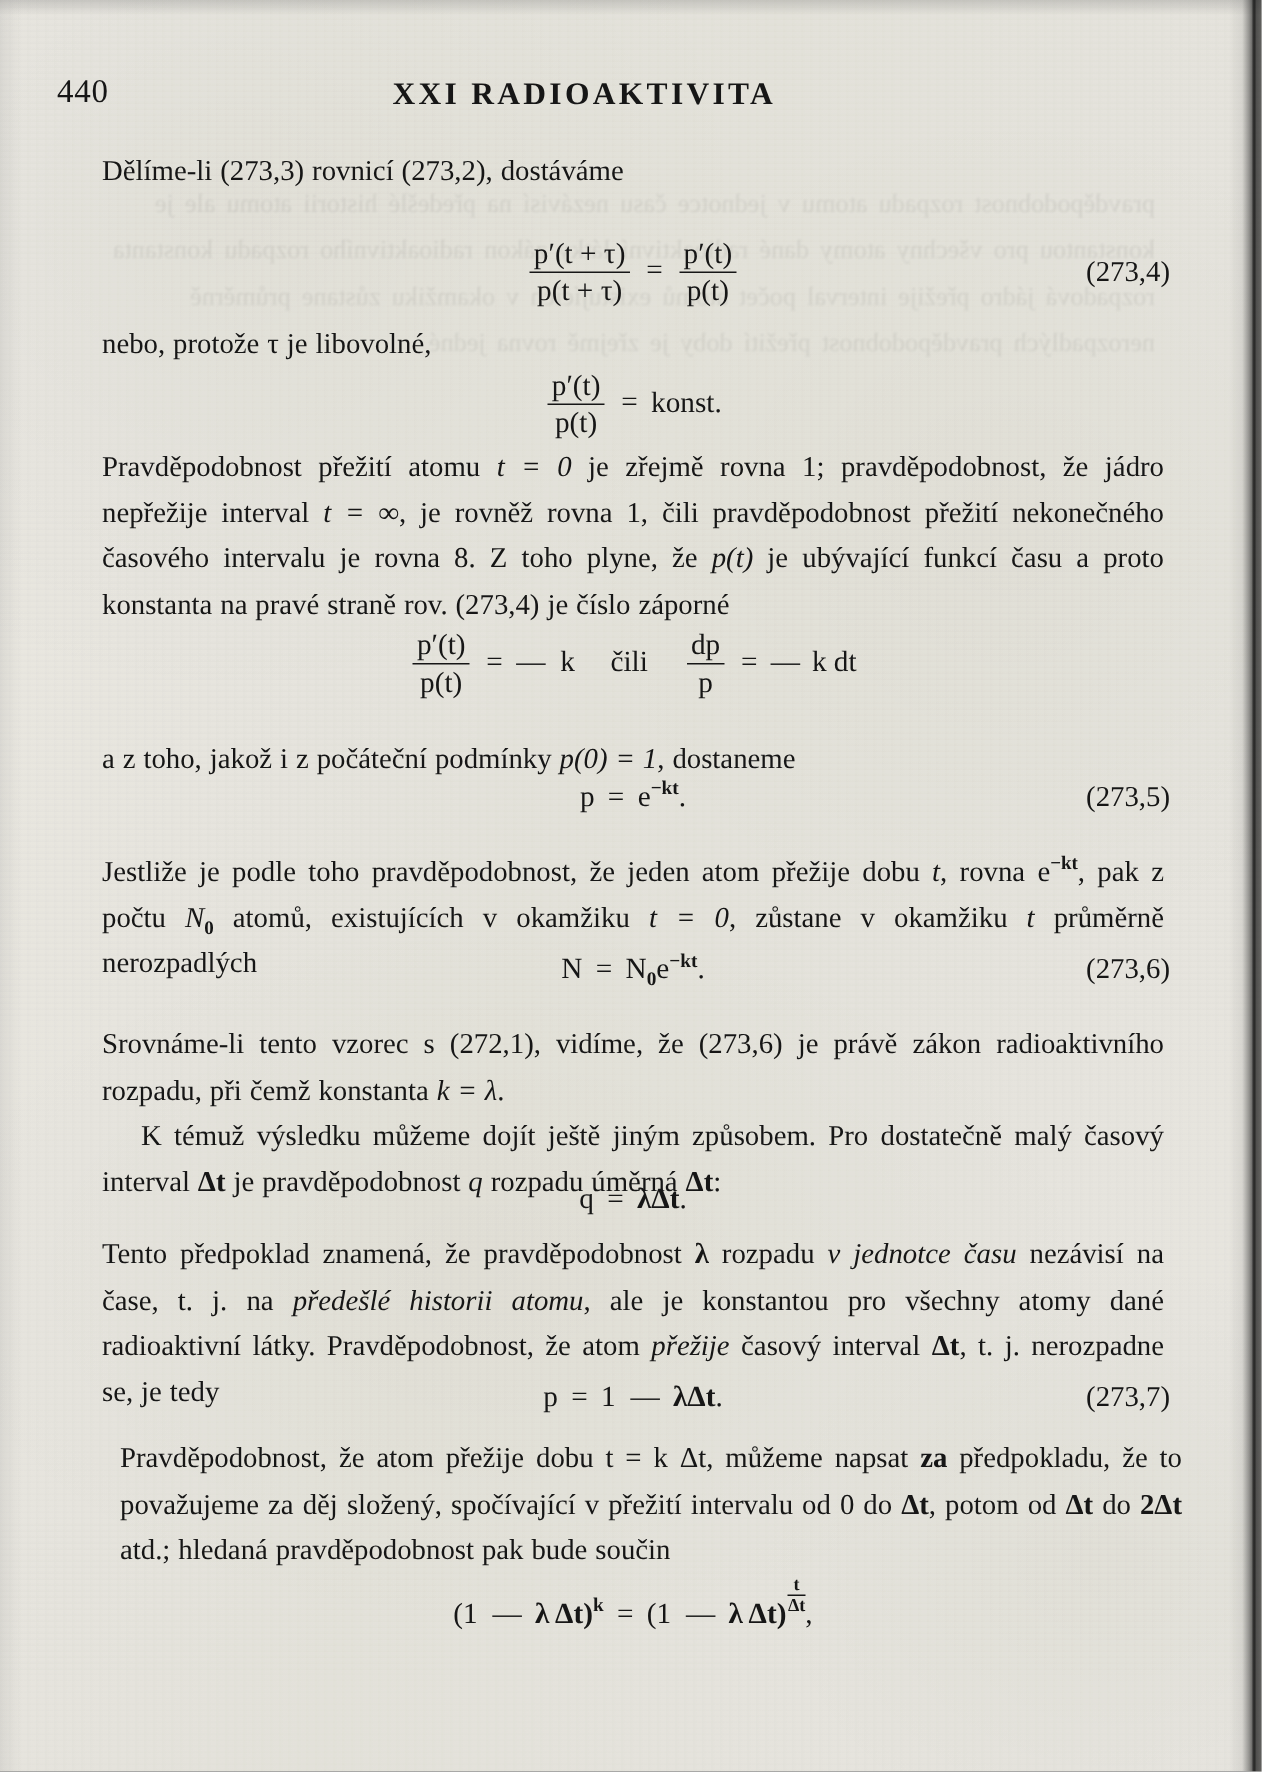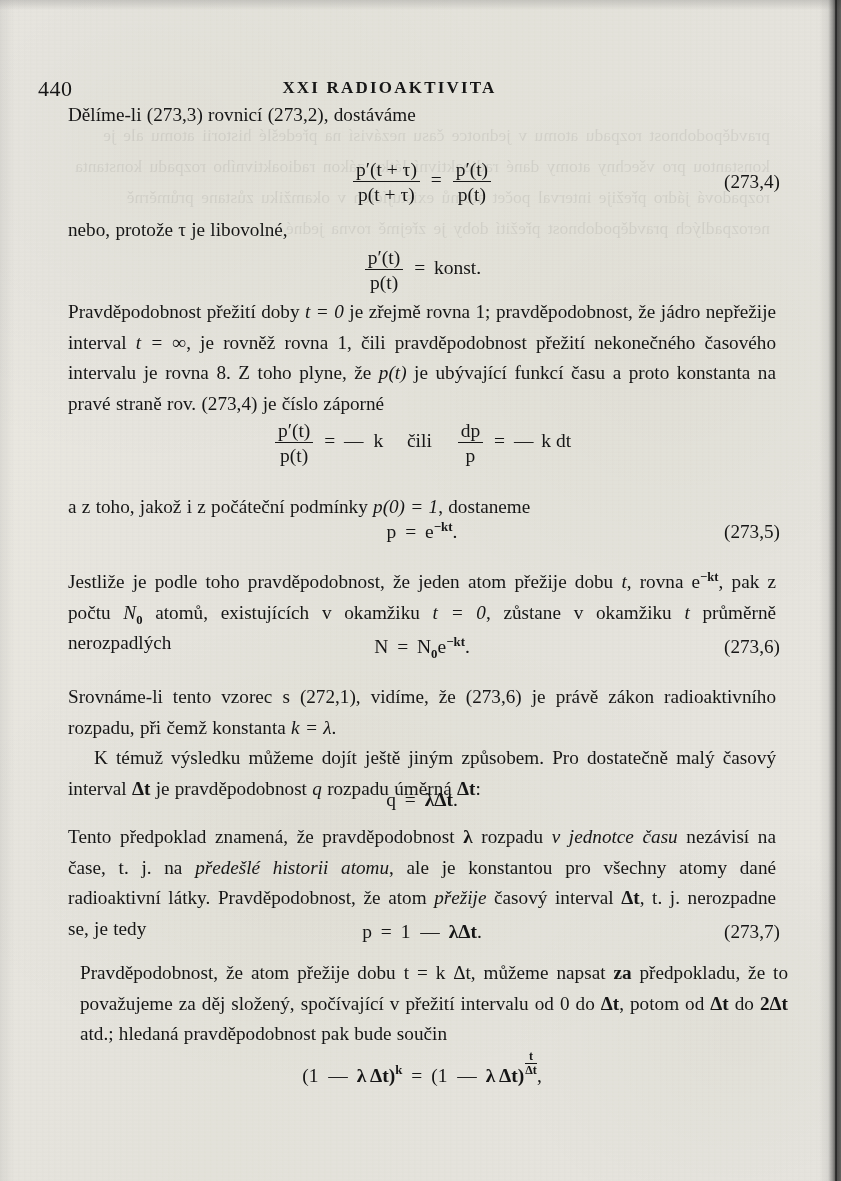--- a/index.html
+++ b/index.html
@@ -86,39 +86,39 @@
   }
 
   #content {
     position: relative;
     z-index: 3;
   }
 
   
   .running-head {
     position: absolute;
-    top: 76px;
+    top: 48px;
     left: 0;
     width: 841px;
     height: 26px;
   }
   .folio {
     position: absolute;
     left: 38px;
     top: 0;
     font-size: 22px;
     letter-spacing: 0.5px;
   }
   .head-title {
     position: absolute;
     left: 0;
     top: 2px;
     width: 841px;
     text-align: center;
-    font-size: 17px;
+    font-size: 21px;
     letter-spacing: 2.2px;
     font-weight: 600;
     padding-right: 62px;
     box-sizing: border-box;
   }
 
   
   .body-block {
     position: absolute;
     left: 68px;
@@ -233,21 +233,21 @@
             <span class="num it">p′(t)</span>
             <span class="den it">p(t)</span>
           </span>
           <span class="op">=</span>
           <span class="it">konst.</span>
         </span>
       </div>
     </div>
 
     <div class="body-block noindent" style="top:297px;">
-      <span>Pravděpodobnost přežití doby </span><i>t = 0</i><span> je zřejmě rovna 1; pravděpodobnost, že jádro nepřežije interval </span><i>t = ∞</i><span>, je rovněž rovna 1, čili pravděpodobnost přežití nekonečného časového intervalu je rovna 8. Z toho plyne, že </span><i>p(t)</i><span> je ubývající funkcí času a proto konstanta na pravé straně rov. (273,4) je číslo záporné</span>
+      <span>Pravděpodobnost přežití atomu </span><i>t = 0</i><span> je zřejmě rovna 1; pravděpodobnost, že jádro nepřežije interval </span><i>t = ∞</i><span>, je rovněž rovna 1, čili pravděpodobnost přežití nekonečného časového intervalu je rovna 8. Z toho plyne, že </span><i>p(t)</i><span> je ubývající funkcí času a proto konstanta na pravé straně rov. (273,4) je číslo záporné</span>
     </div>
 
     <div class="eq" style="top:419px;">
       <div class="eqwrap">
         <span class="eq-body">
           <span class="frac">
             <span class="num it">p′(t)</span>
             <span class="den it">p(t)</span>
           </span>
           <span class="op">=</span>

